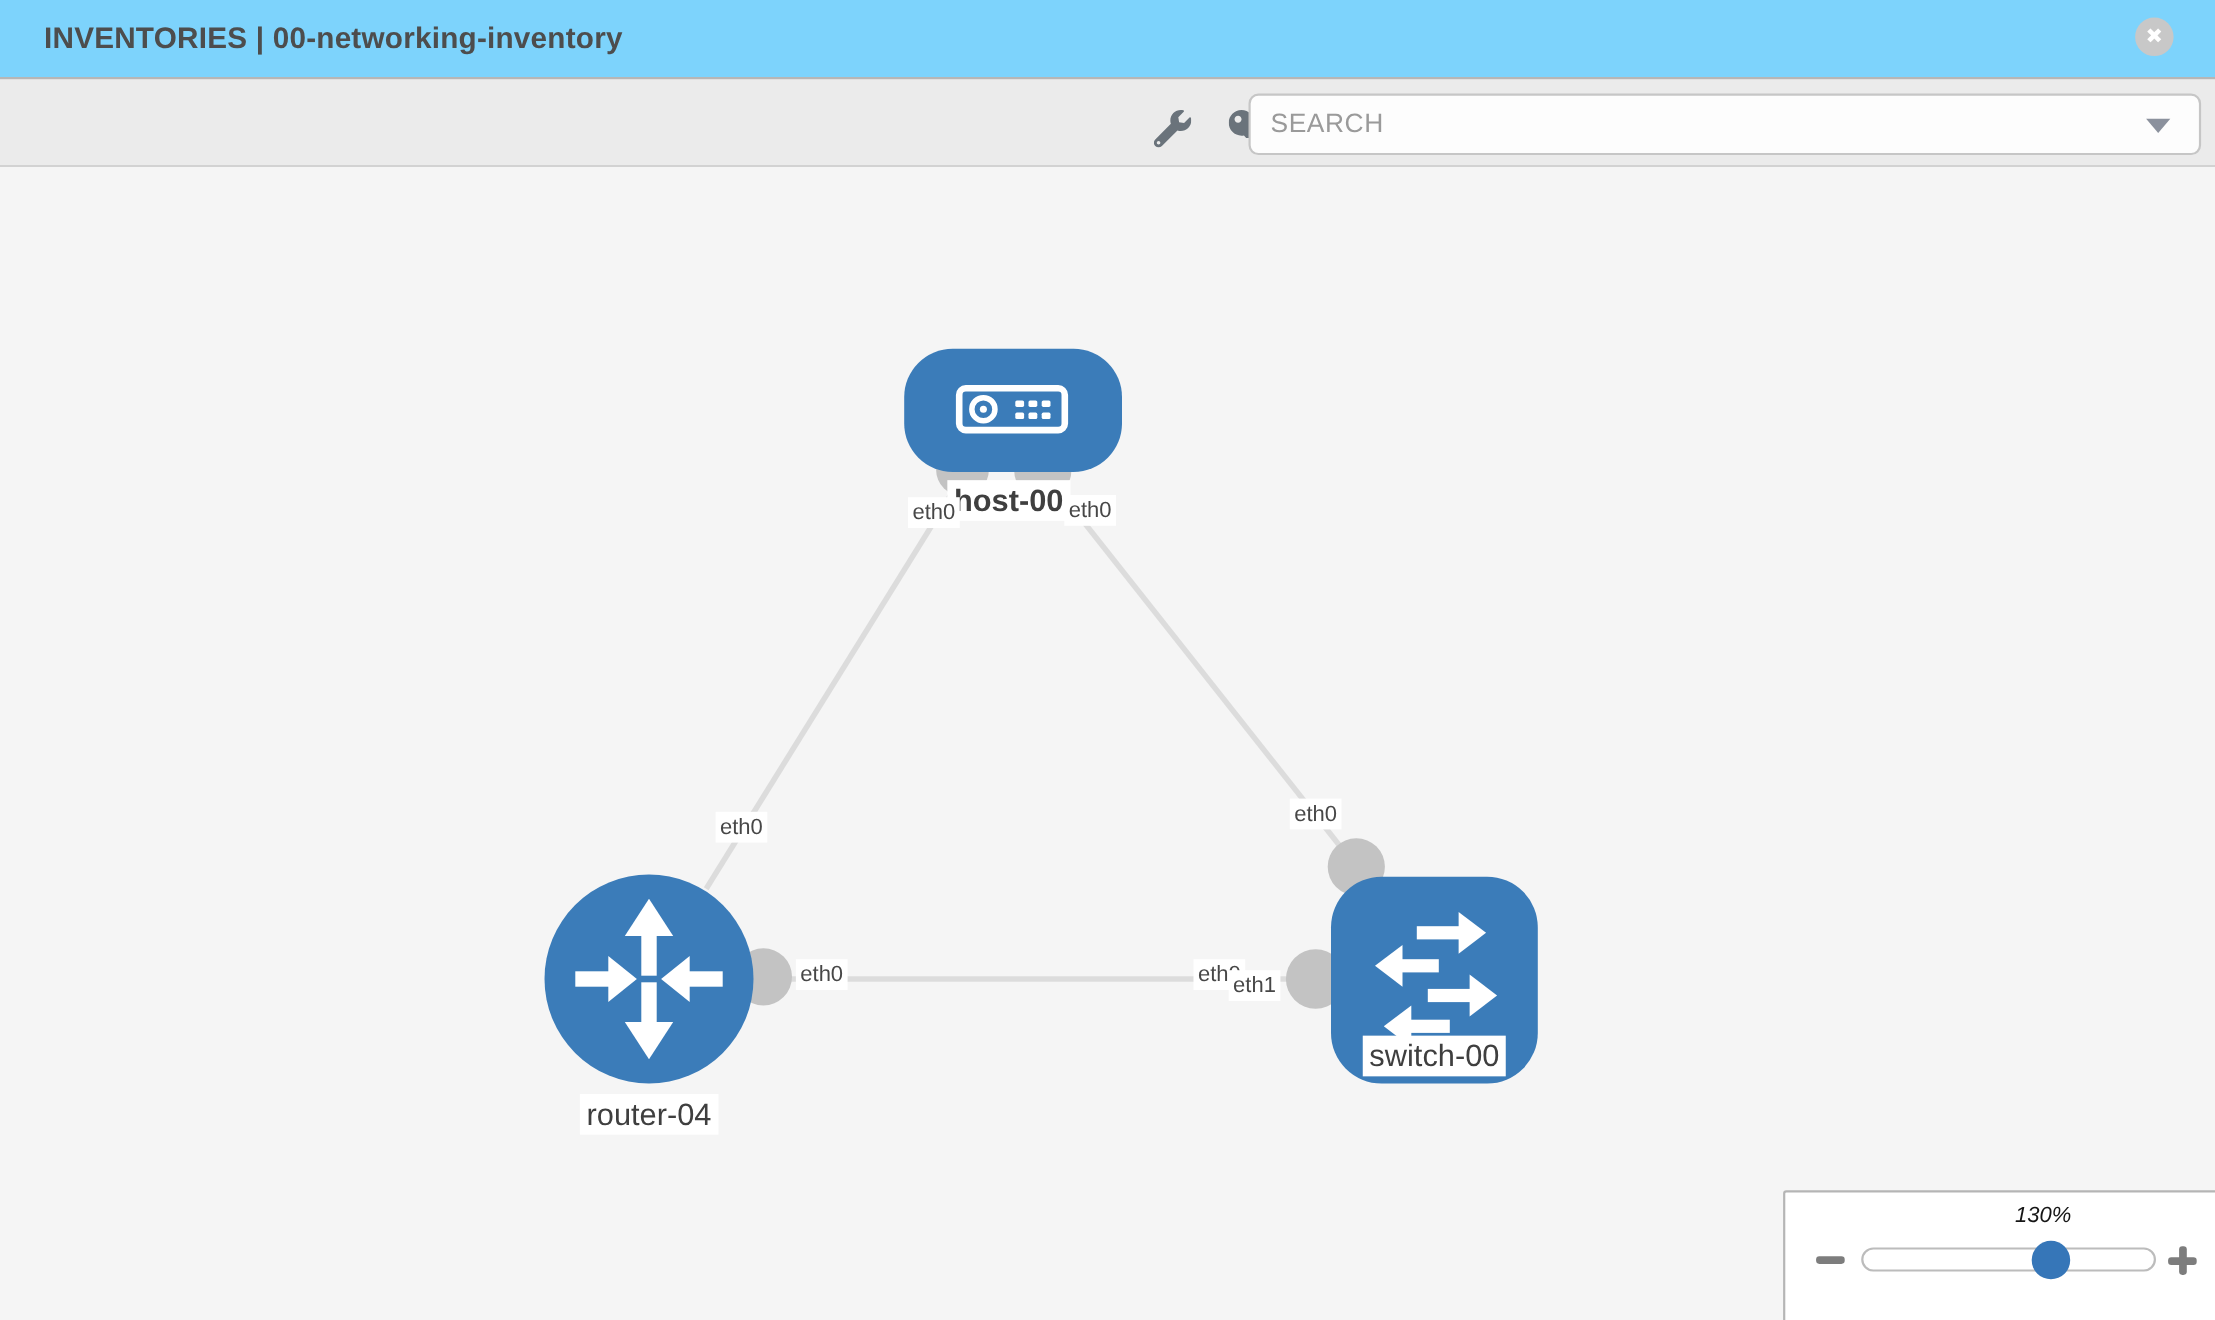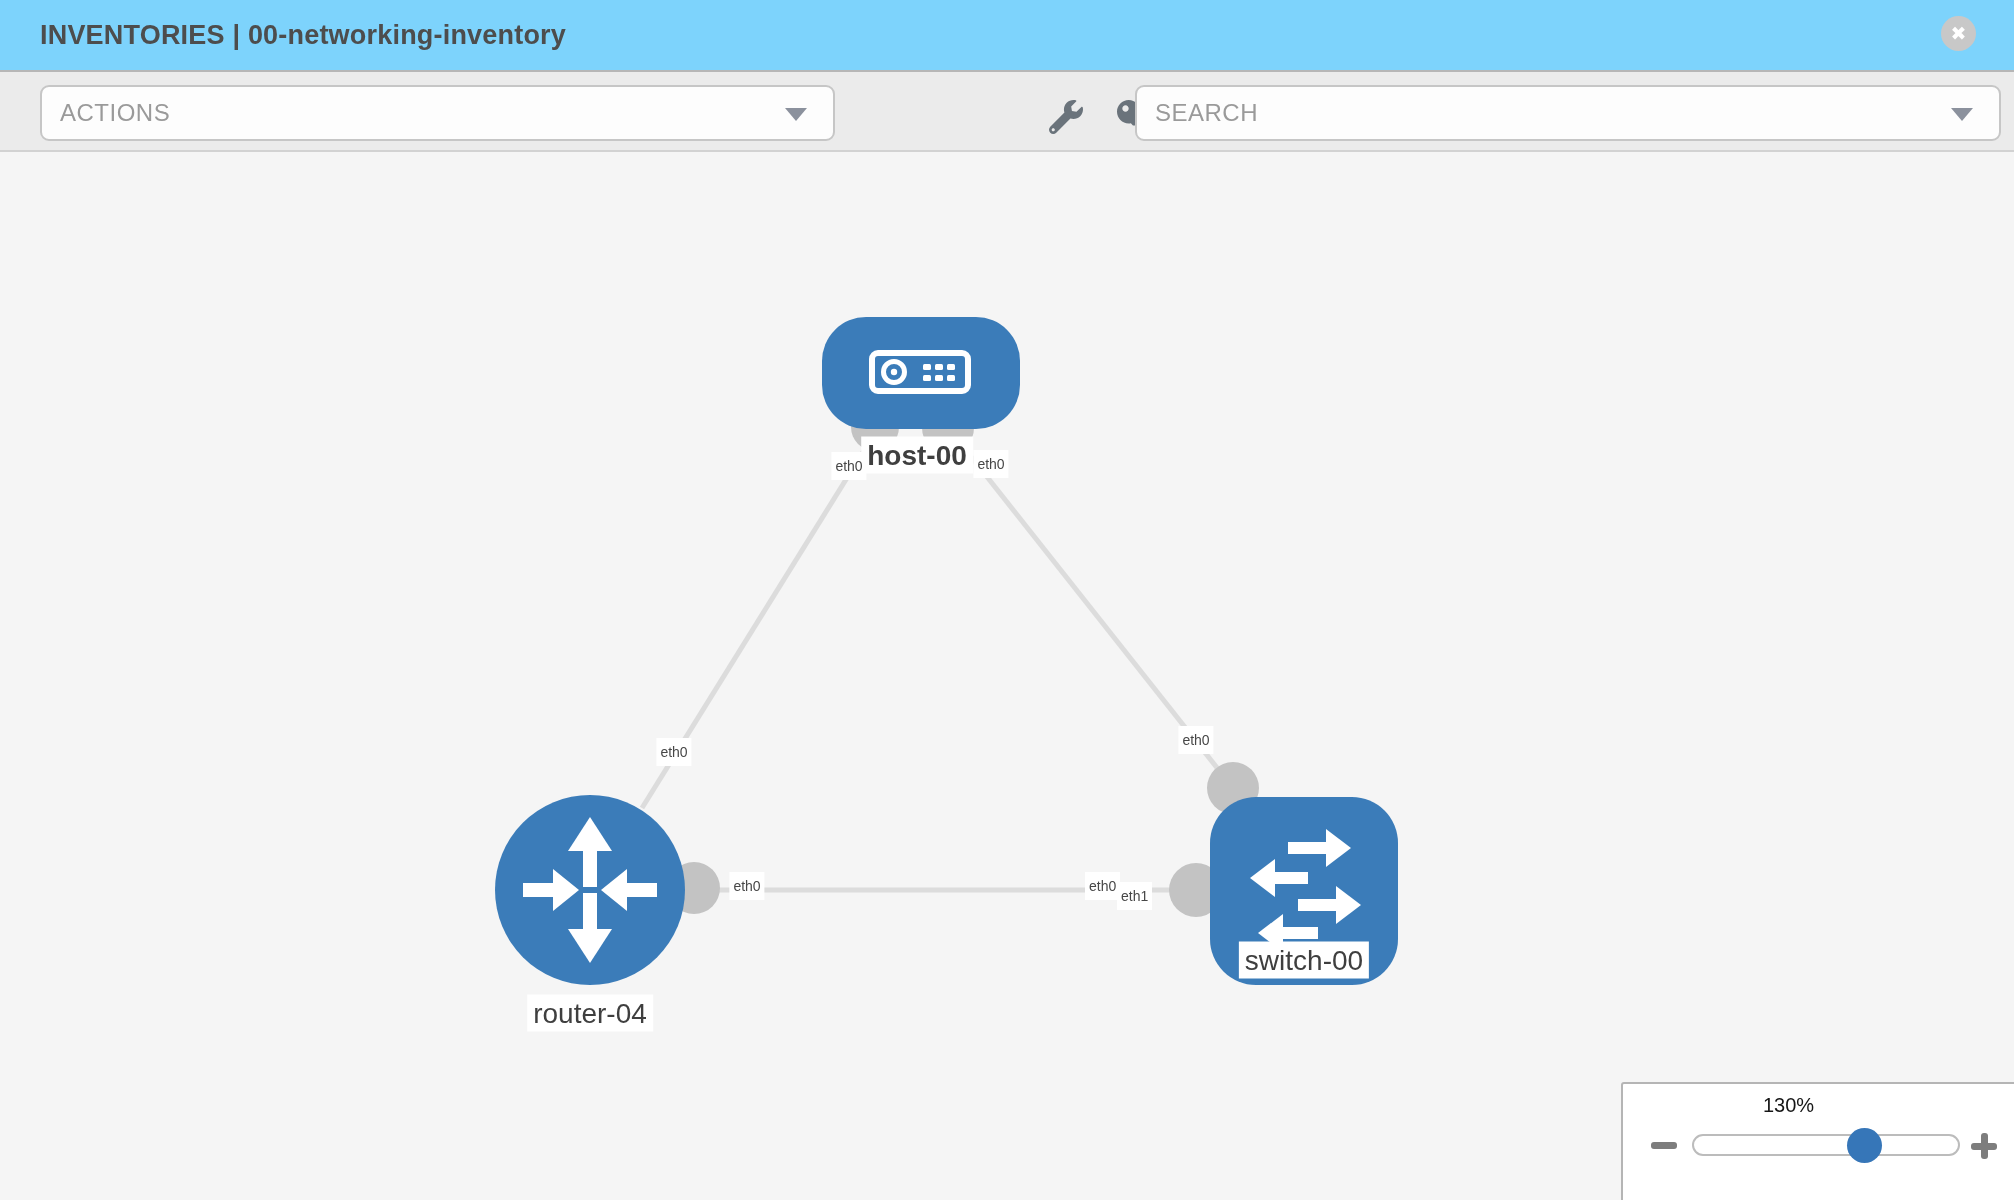--- a/index.html
+++ b/index.html
@@ -39,28 +39,28 @@
   .iface { fill:#c3c3c3; }
 
   .node { position:absolute; background:#3b7cb9; cursor:pointer; }
   .node-host   { left:822px;  top:165px; width:198px; height:112px; border-radius:44px; }
   .node-router { left:495px;  top:643px; width:190px; height:190px; border-radius:50%; }
   .node-switch { left:1210px; top:645px; width:188px; height:188px; border-radius:46px; }
 
   .nlabel { position:absolute; transform:translate(-50%,-50%); white-space:nowrap;
             background:#fff; color:#3f3f3f; font-size:28px; line-height:37px; padding:0 6px; }
   .ilabel { position:absolute; transform:translate(-50%,-50%); white-space:nowrap;
-            background:#fff; color:#474747; font-size:14px; line-height:28px; padding:0 4px; }
+            background:#fff; color:#474747; font-size:20px; line-height:28px; padding:0 4px; }
   .ilabel.anchor-left { transform:translateY(-50%); }
 
   
   .zoom-panel { position:absolute; left:1621px; top:930px; width:400px; height:140px;
                 background:#fff; border:2px solid #b5b5b5; border-radius:3px; }
-  .zoom-level { position:absolute; left:140px; top:10px; width:120px; text-align:left;
-                font-size:20px; color:#161616; }
+  .zoom-level { position:absolute; left:140px; top:10px; width:120px; text-align:right;
+                font-size:20px; color:#161616;font-style:italic; }
   .zoom-minus { position:absolute; left:28px; top:58px; width:26px; height:7px;
                 background:#7d7d7d; border-radius:3px; cursor:pointer; }
   .zoom-plus  { position:absolute; left:348px; top:49px; width:26px; height:26px; cursor:pointer; }
   .zoom-plus i { position:absolute; background:#7d7d7d; border-radius:3px; }
   .zoom-plus .ph { left:0; top:10px; width:26px; height:7px; }
   .zoom-plus .pv { left:10px; top:0;  width:7px;  height:26px; }
   .zoom-track { position:absolute; left:69px; top:50px; width:268px; height:22px;
                 background:#fff; border:2px solid #bcbcbc; border-radius:12px; cursor:pointer; }
   .zoom-thumb { position:absolute; left:224px; top:44px; width:35px; height:35px;
                 border-radius:50%; background:#3676b8; cursor:grab; }
@@ -69,24 +69,20 @@
 <body>
 
 <div class="app">
 
   <div class="hdr">
     <div class="hdr-title">INVENTORIES | 00-networking-inventory</div>
     <div class="close-btn">✖</div>
   </div>
 
   <div class="tbar">
-    <div class="select sel-actions">
-      <span class="sel-text">ACTIONS</span>
-      <span class="caret"></span>
-    </div>
 
     <div class="tool-icon tool-wrench">
       <svg viewBox="0 0 512 512" width="34" height="34">
           <path fill="#6a737b" d="M507.73 109.1c-2.24-9.03-13.54-12.09-20.12-5.51l-74.36 74.36-67.88-11.31-11.31-67.88 74.36-74.36c6.62-6.62 3.43-17.9-5.66-20.16-47.38-11.74-99.55.91-136.58 37.93-39.64 39.64-50.55 97.1-34.05 147.2L18.74 402.76c-24.99 24.99-24.99 65.51 0 90.5 24.99 24.99 65.51 24.99 90.5 0l213.21-213.21c50.12 16.71 107.47 5.68 147.37-34.22 37.07-37.07 49.7-89.32 37.91-136.73zM64 472c-13.25 0-24-10.75-24-24 0-13.26 10.75-24 24-24s24 10.74 24 24c0 13.25-10.75 24-24 24z"></path>
         </svg>
     </div>
     <div class="tool-icon tool-key">
       <svg viewBox="0 0 512 512" width="34" height="34">
           <path fill="#6a737b" transform="translate(512,0) scale(-1,1)" d="M512 176.001C512 273.203 433.202 352 336 352c-11.22 0-22.19-1.062-32.827-3.069l-24.012 27.014A23.999 23.999 0 0 1 261.223 384H224v40c0 13.255-10.745 24-24 24h-40v40c0 13.255-10.745 24-24 24H24c-13.255 0-24-10.745-24-24v-78.059c0-6.365 2.529-12.47 7.029-16.971l161.802-161.802C163.108 213.814 160 195.271 160 176 160 78.798 238.797.001 335.999 0 433.488-.001 512 78.511 512 176.001zM336 128c0 26.51 21.49 48 48 48s48-21.49 48-48-21.49-48-48-48-48 21.49-48 48z"></path>
         </svg>

